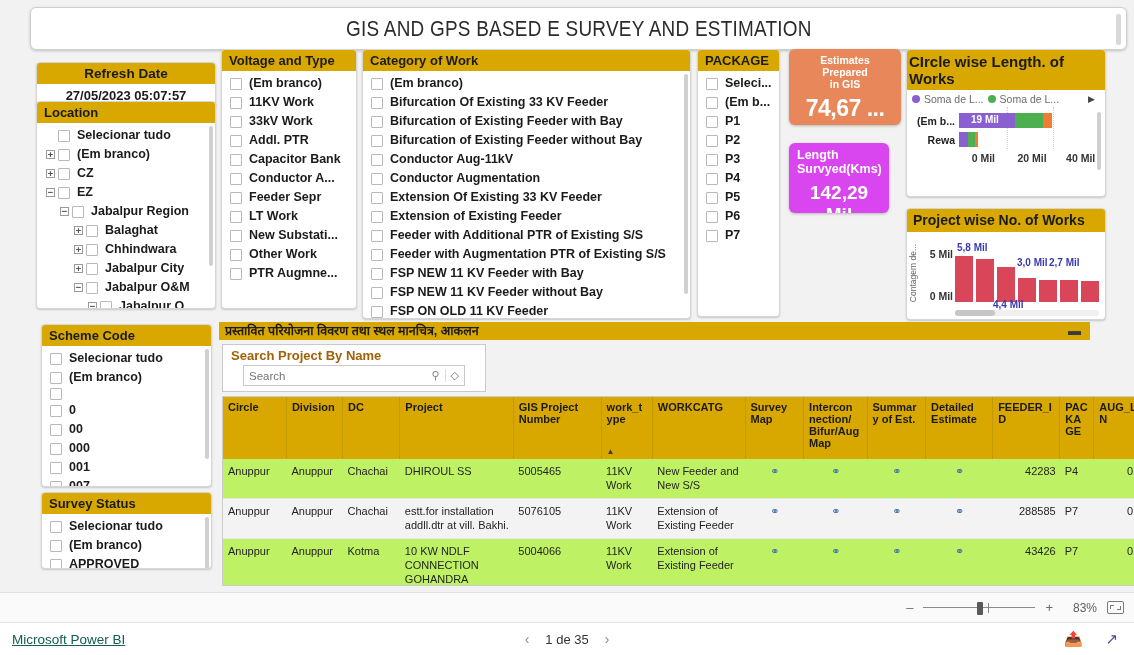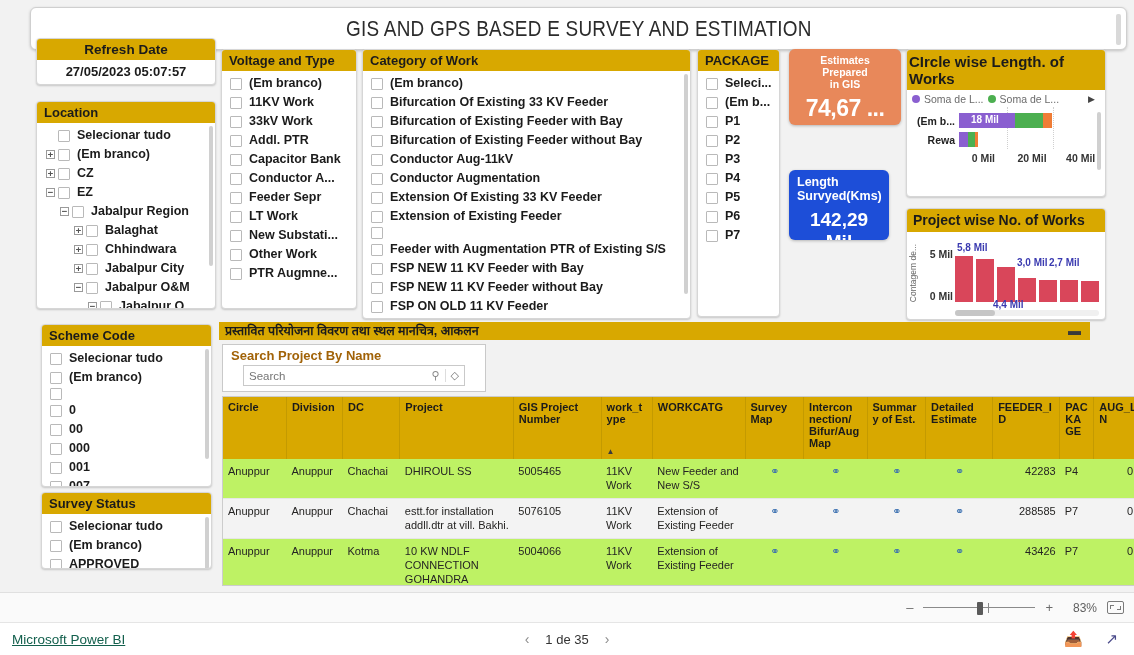--- a/index.html
+++ b/index.html
@@ -108,21 +108,21 @@
     letter-spacing: 0.3px;
     font-family: "Liberation Sans Narrow", "Liberation Sans", sans-serif;
     transform: scaleX(0.86);
   }
   #title-scroll {
     position: absolute; right: 5px; top: 6px;
     width: 5px; height: 31px; background: #d9d9d9; border-radius: 2px;
   }
 
   
-  #refresh-card { left: 36px; top: 38px; width: 180px; height: 47px; }
+  #refresh-card { left: 36px; top: 62px; width: 180px; height: 47px; }
   #refresh-head {
     background: #d8a800; text-align: center;
     font-weight: bold; font-size: 13.5px; color: #1b1b1b;
     line-height: 21px; height: 21px;
   }
   #refresh-value {
     text-align: center; font-weight: bold; font-size: 13px;
     color: #1b1b1b; line-height: 24px;
   }
 
@@ -137,22 +137,21 @@
   }
   #kpi-estimates {
     left: 789px; top: 49px; width: 112px; height: 76px;
     background: #e8885a;
     text-align: center;
   }
   #kpi-estimates .kpi-label { font-size: 10.5px; font-weight: bold; line-height: 12px; }
   #kpi-estimates .kpi-value { font-size: 23px; font-weight: bold; margin-top: 5px; letter-spacing: -0.5px; }
   #kpi-length {
     left: 789px; top: 143px; width: 100px; height: 70px;
-    background: #1d4ed8;
-    margin-top: 27px;
+    background: #d946ef;
   }
   #kpi-length .kpi-label { font-size: 12.5px; font-weight: bold; line-height: 14px; }
   #kpi-length .kpi-value { font-size: 19px; font-weight: bold; margin-top: 6px; text-align: center; }
 
   
   #chart-length { left: 906px; top: 49px; width: 200px; height: 148px; }
   #chart-length .panel-head { font-size: 15px; line-height: 17px; padding: 3px 2px; }
   .legend-row {
     display: flex; align-items: center; gap: 4px;
     padding: 3px 4px 2px 5px; font-size: 10.5px; color: #6b6b6b;
@@ -504,20 +503,21 @@
           <div class="slicer-item">
             <span class="cb"></span>
             <span>Extension Of Existing 33 KV Feeder</span>
           </div>
           <div class="slicer-item">
             <span class="cb"></span>
             <span>Extension of Existing Feeder</span>
           </div>
           <div class="slicer-item">
             <span class="cb"></span>
+            <span>Feeder with Additional PTR of Existing S/S</span>
           </div>
           <div class="slicer-item">
             <span class="cb"></span>
             <span>Feeder with Augmentation PTR of Existing S/S</span>
           </div>
           <div class="slicer-item">
             <span class="cb"></span>
             <span>FSP NEW 11 KV Feeder with Bay</span>
           </div>
           <div class="slicer-item">
@@ -659,21 +659,21 @@
       </div>
       <div class="hbar-plot" id="hbar-plot">
         <div class="gridline" style="left:100px;"></div>
         <div class="gridline" style="left:146px;"></div>
       <div class="hbar-row">
             <div class="hbar-cat">(Em b...</div>
             <div class="hbar-track">
               <div class="hbar-seg" style="background: rgb(138, 95, 208); width: 56px;"></div>
               <div class="hbar-seg" style="background: rgb(76, 175, 80); width: 28px;"></div>
               <div class="hbar-seg" style="background: rgb(239, 124, 53); width: 9.33333px;"></div>
-              <span class="hbar-label">18 Mil</span>
+              <span class="hbar-label">19 Mil</span>
             </div>
           </div>
           <div class="hbar-row">
             <div class="hbar-cat">Rewa</div>
             <div class="hbar-track">
               <div class="hbar-seg" style="background: rgb(138, 95, 208); width: 9.33333px;"></div>
               <div class="hbar-seg" style="background: rgb(76, 175, 80); width: 6.22222px;"></div>
               <div class="hbar-seg" style="background: rgb(239, 124, 53); width: 3.11111px;"></div>
             </div>
           </div>

